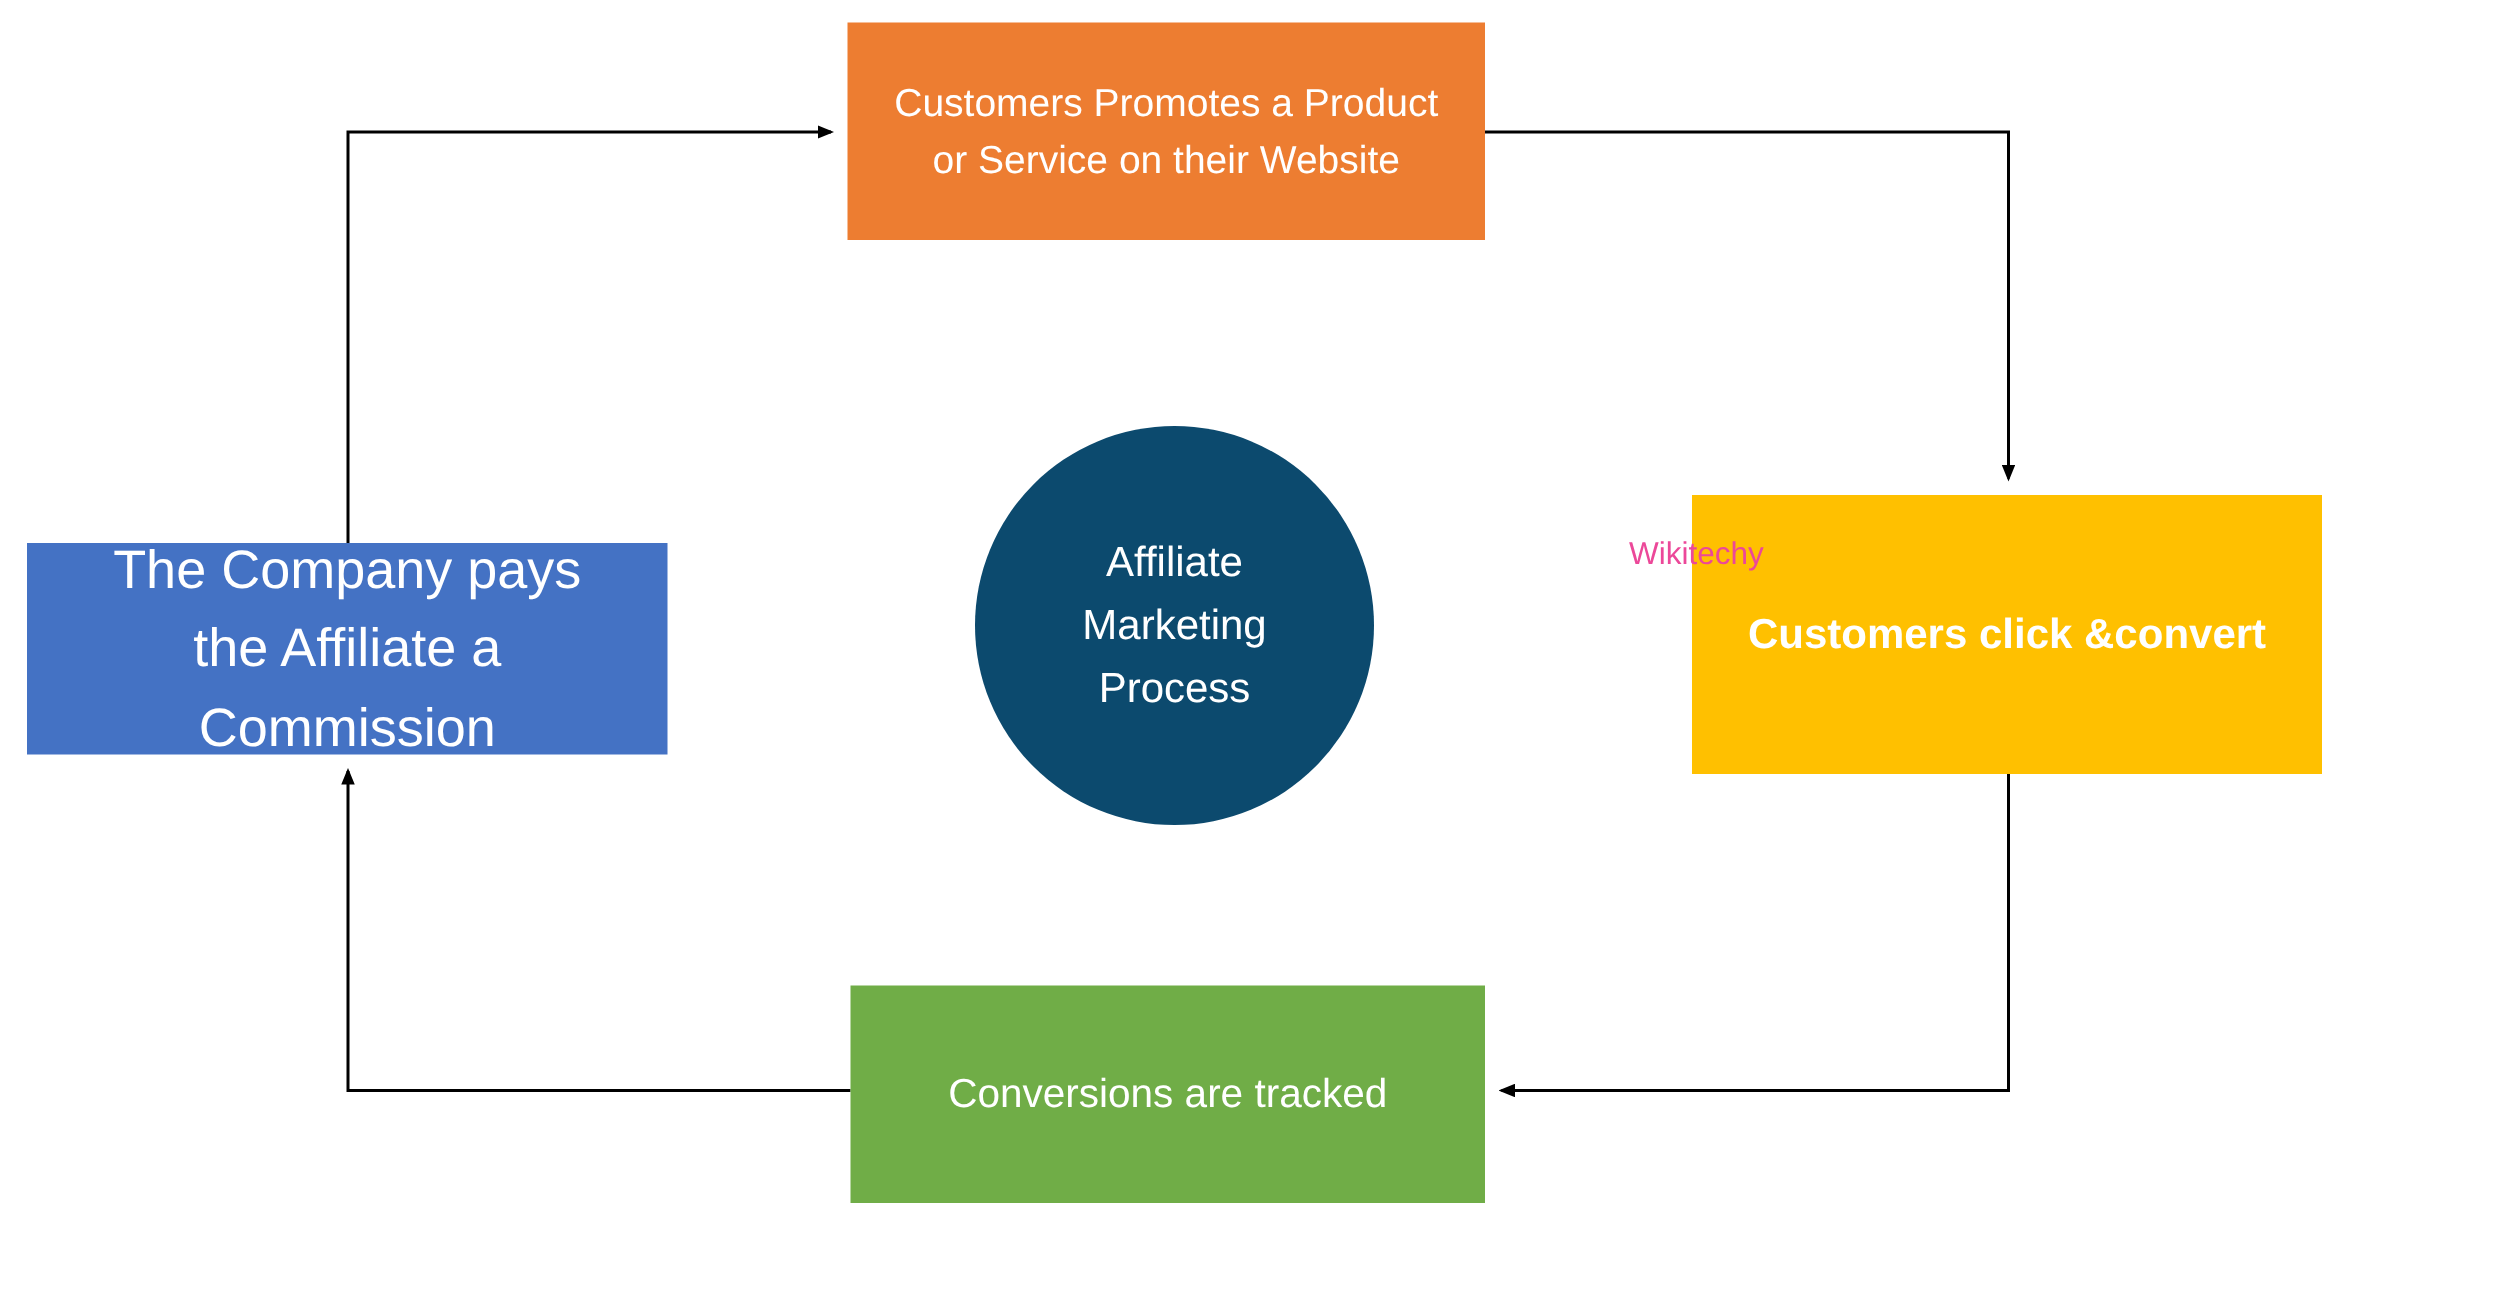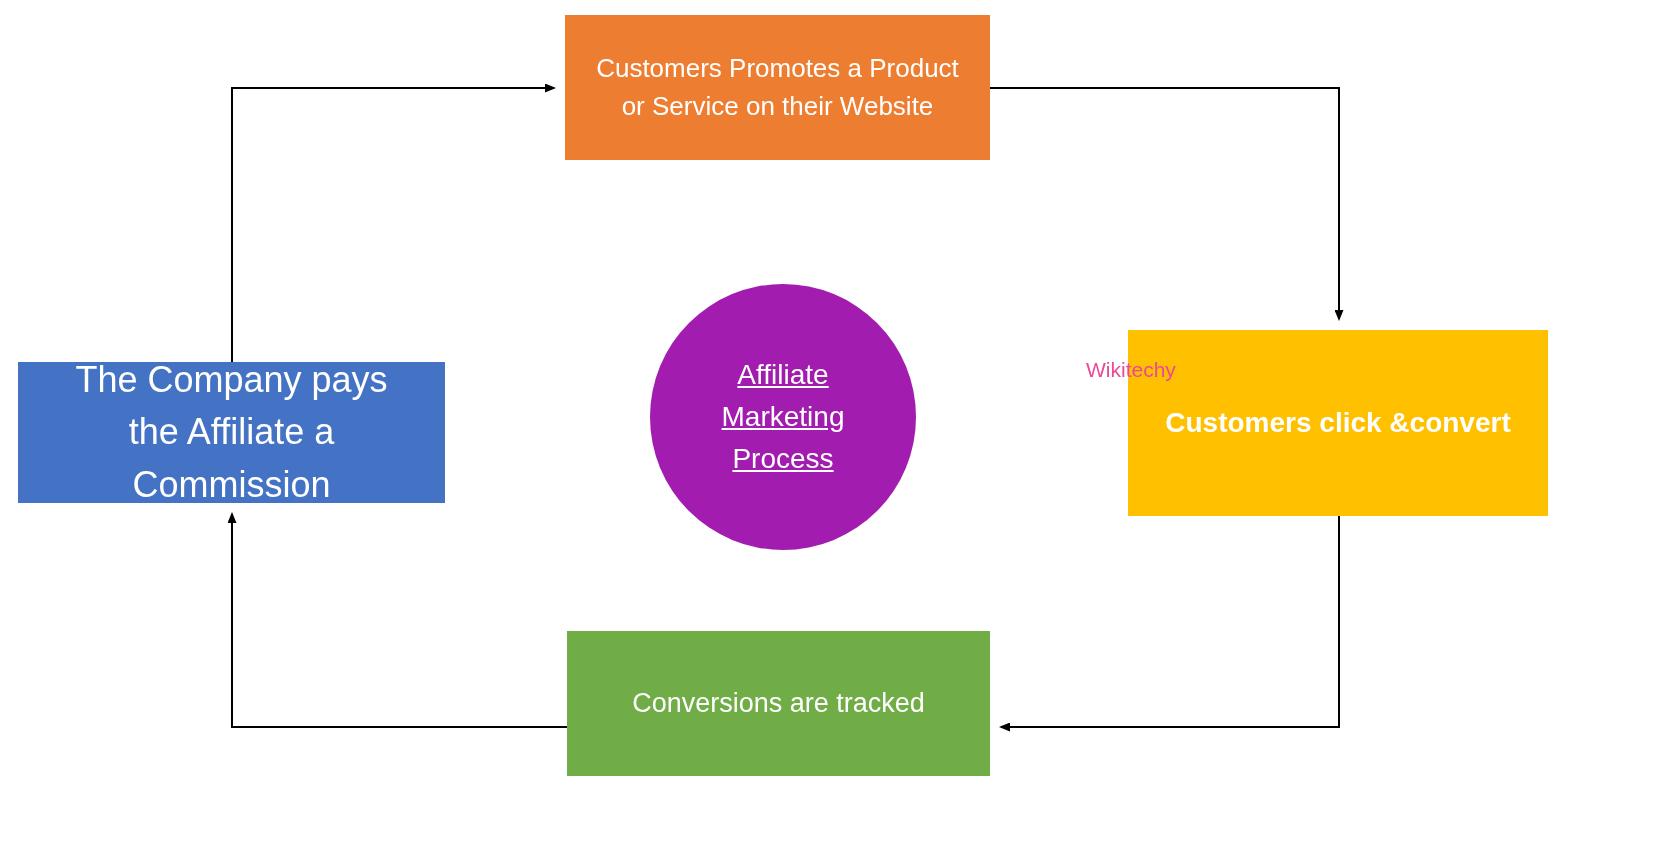--- a/index.html
+++ b/index.html
@@ -41,21 +41,21 @@
   }
   .node-click {
     left: 1128px; top: 330px;
     width: 420px; height: 186px;
     background: #FFC000;
     font-size: 28px;
     padding: 0 18px;
     font-weight: bold;
   }
   .node-track {
-    left: 567px; top: 631px;
+    left: 567px; top: 657px;
     width: 423px; height: 145px;
     background: #70AD47;
     font-size: 27px;
   }
   .node-pay {
     left: 18px; top: 362px;
     width: 427px; height: 141px;
     background: #4472C4;
     font-size: 36px;
     line-height: 1.45;
@@ -112,19 +112,19 @@
   </div>
 
   <div class="node node-track" style="background-color: rgb(112, 173, 71);">
     <span class="node-label">Conversions are tracked</span>
   </div>
 
   <div class="node node-pay" style="background-color: rgb(68, 114, 196);">
     <span class="node-label">The Company pays the Affiliate a Commission</span>
   </div>
 
-  <div class="center-circle" style="background-color: #a21caf; text-decoration: underline;">
+  <div class="center-circle" style="background-color: #0c4a6e;">
     <span class="circle-label">Affiliate Marketing Process</span>
   </div>
 
   <div class="watermark" style="color: #ec4899;">Wikitechy</div>
 
 </div>
 
 </body></html>

